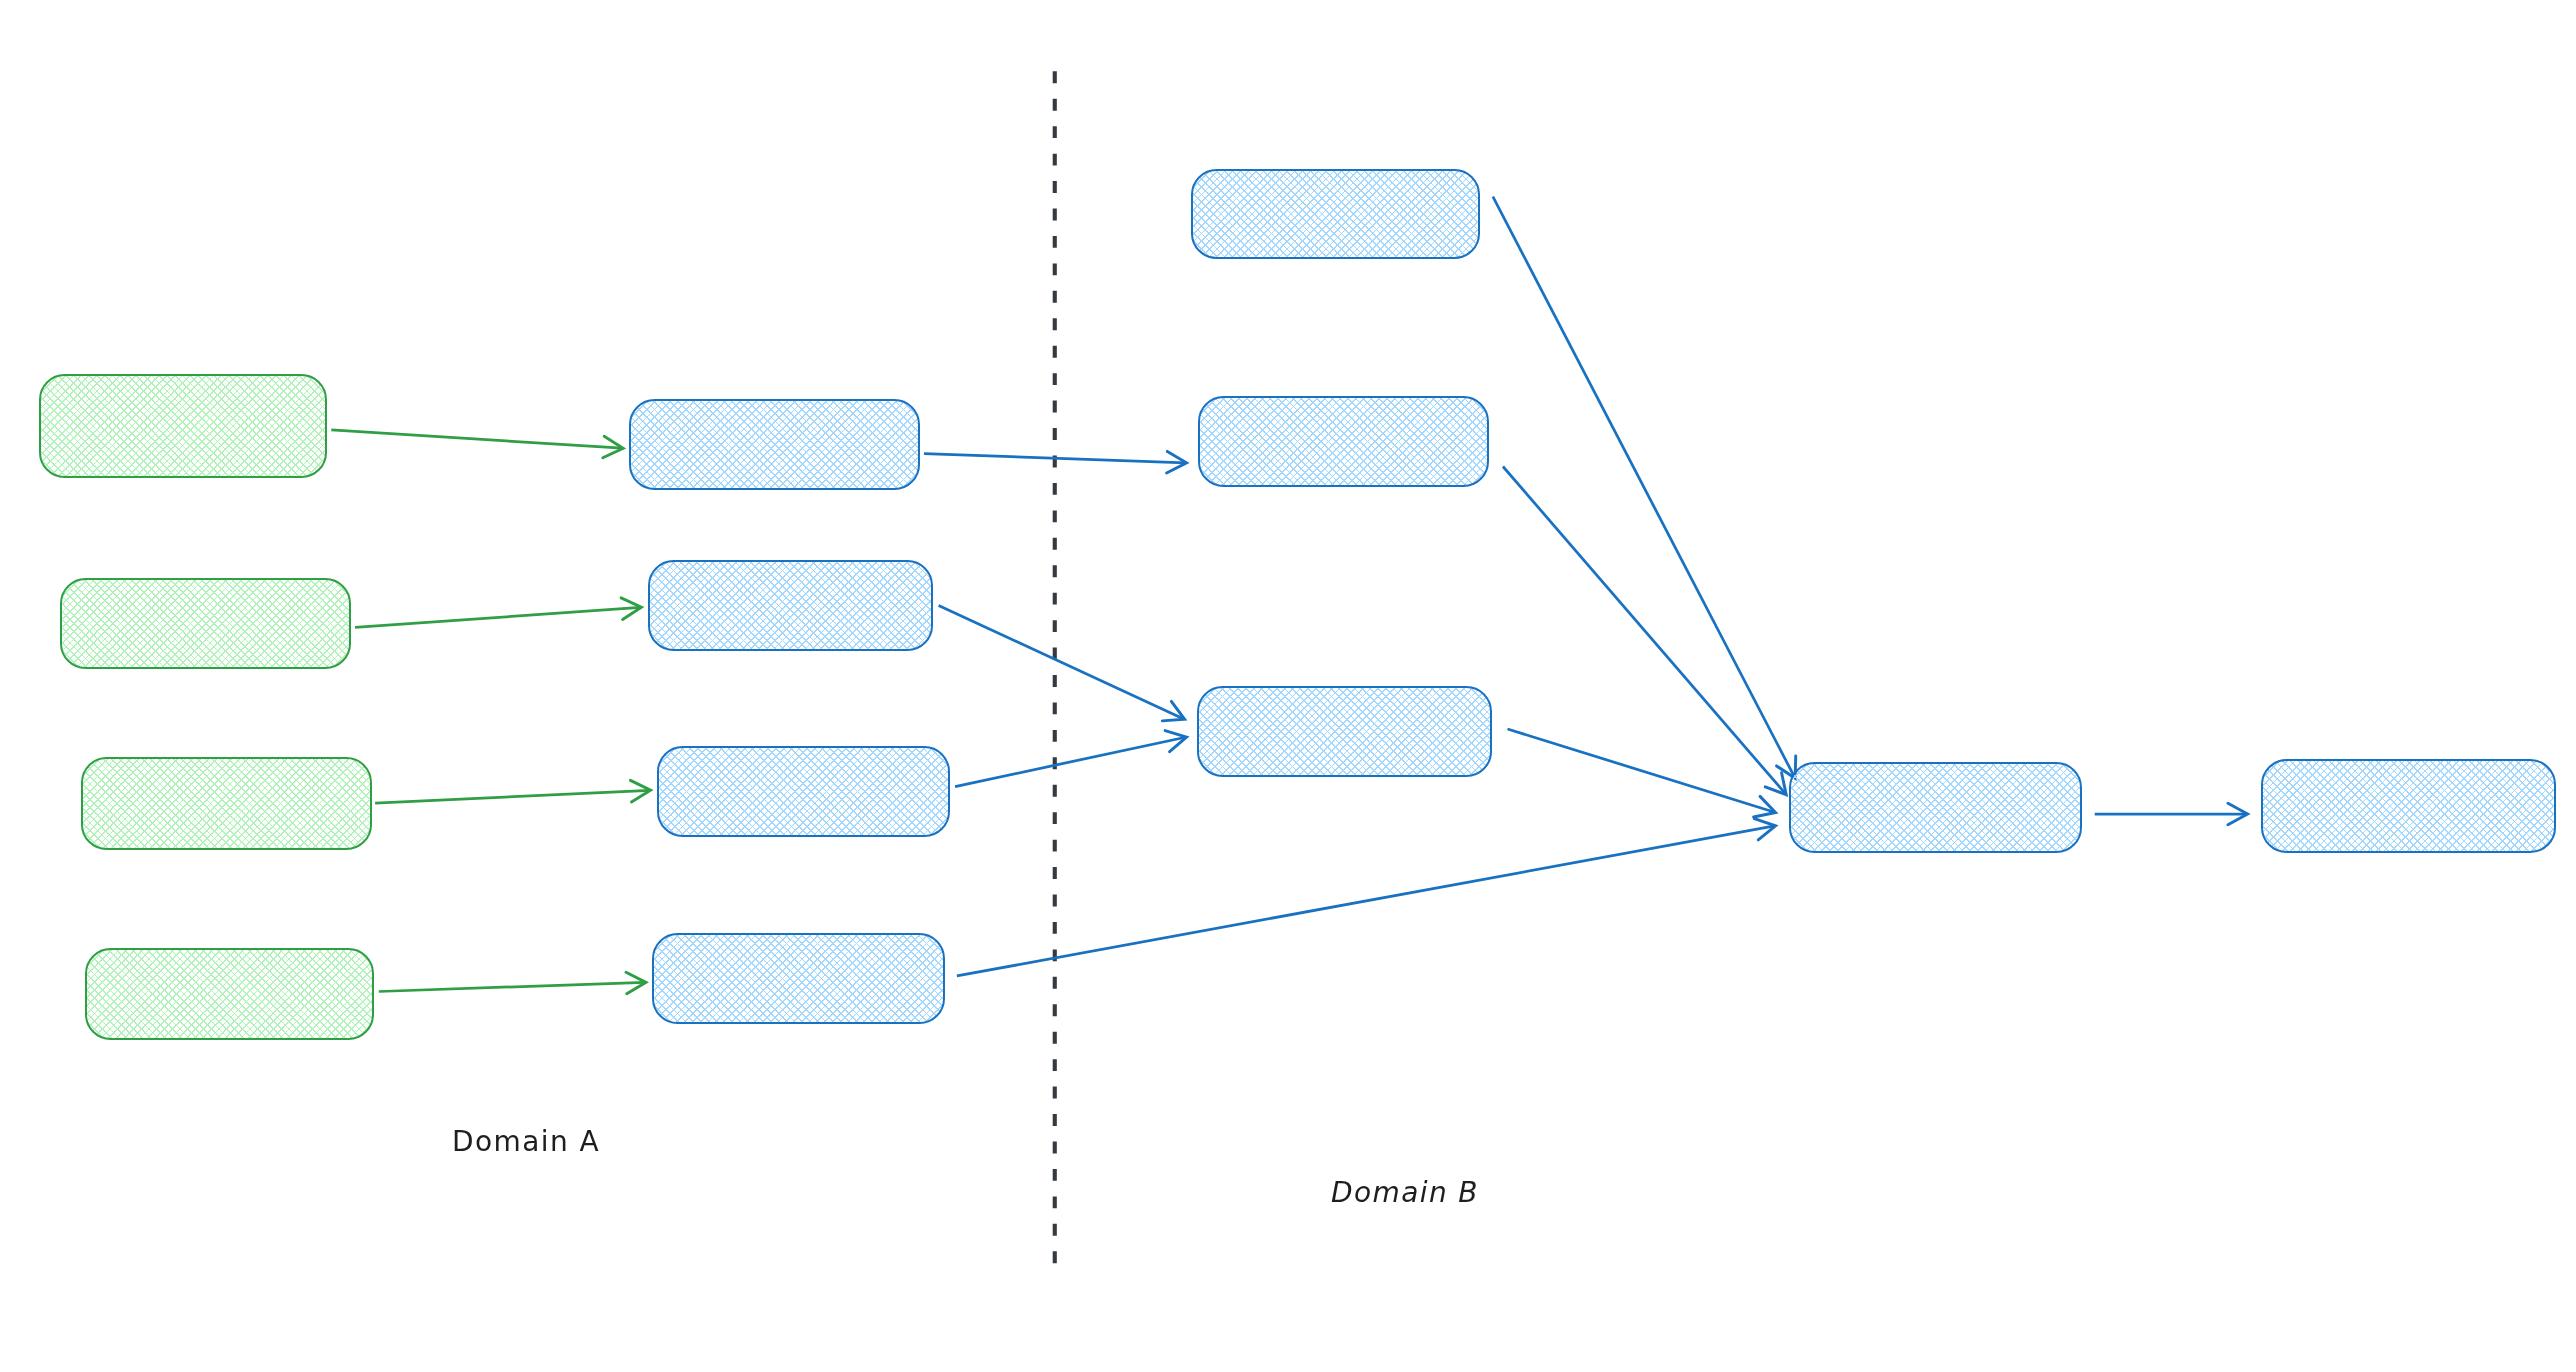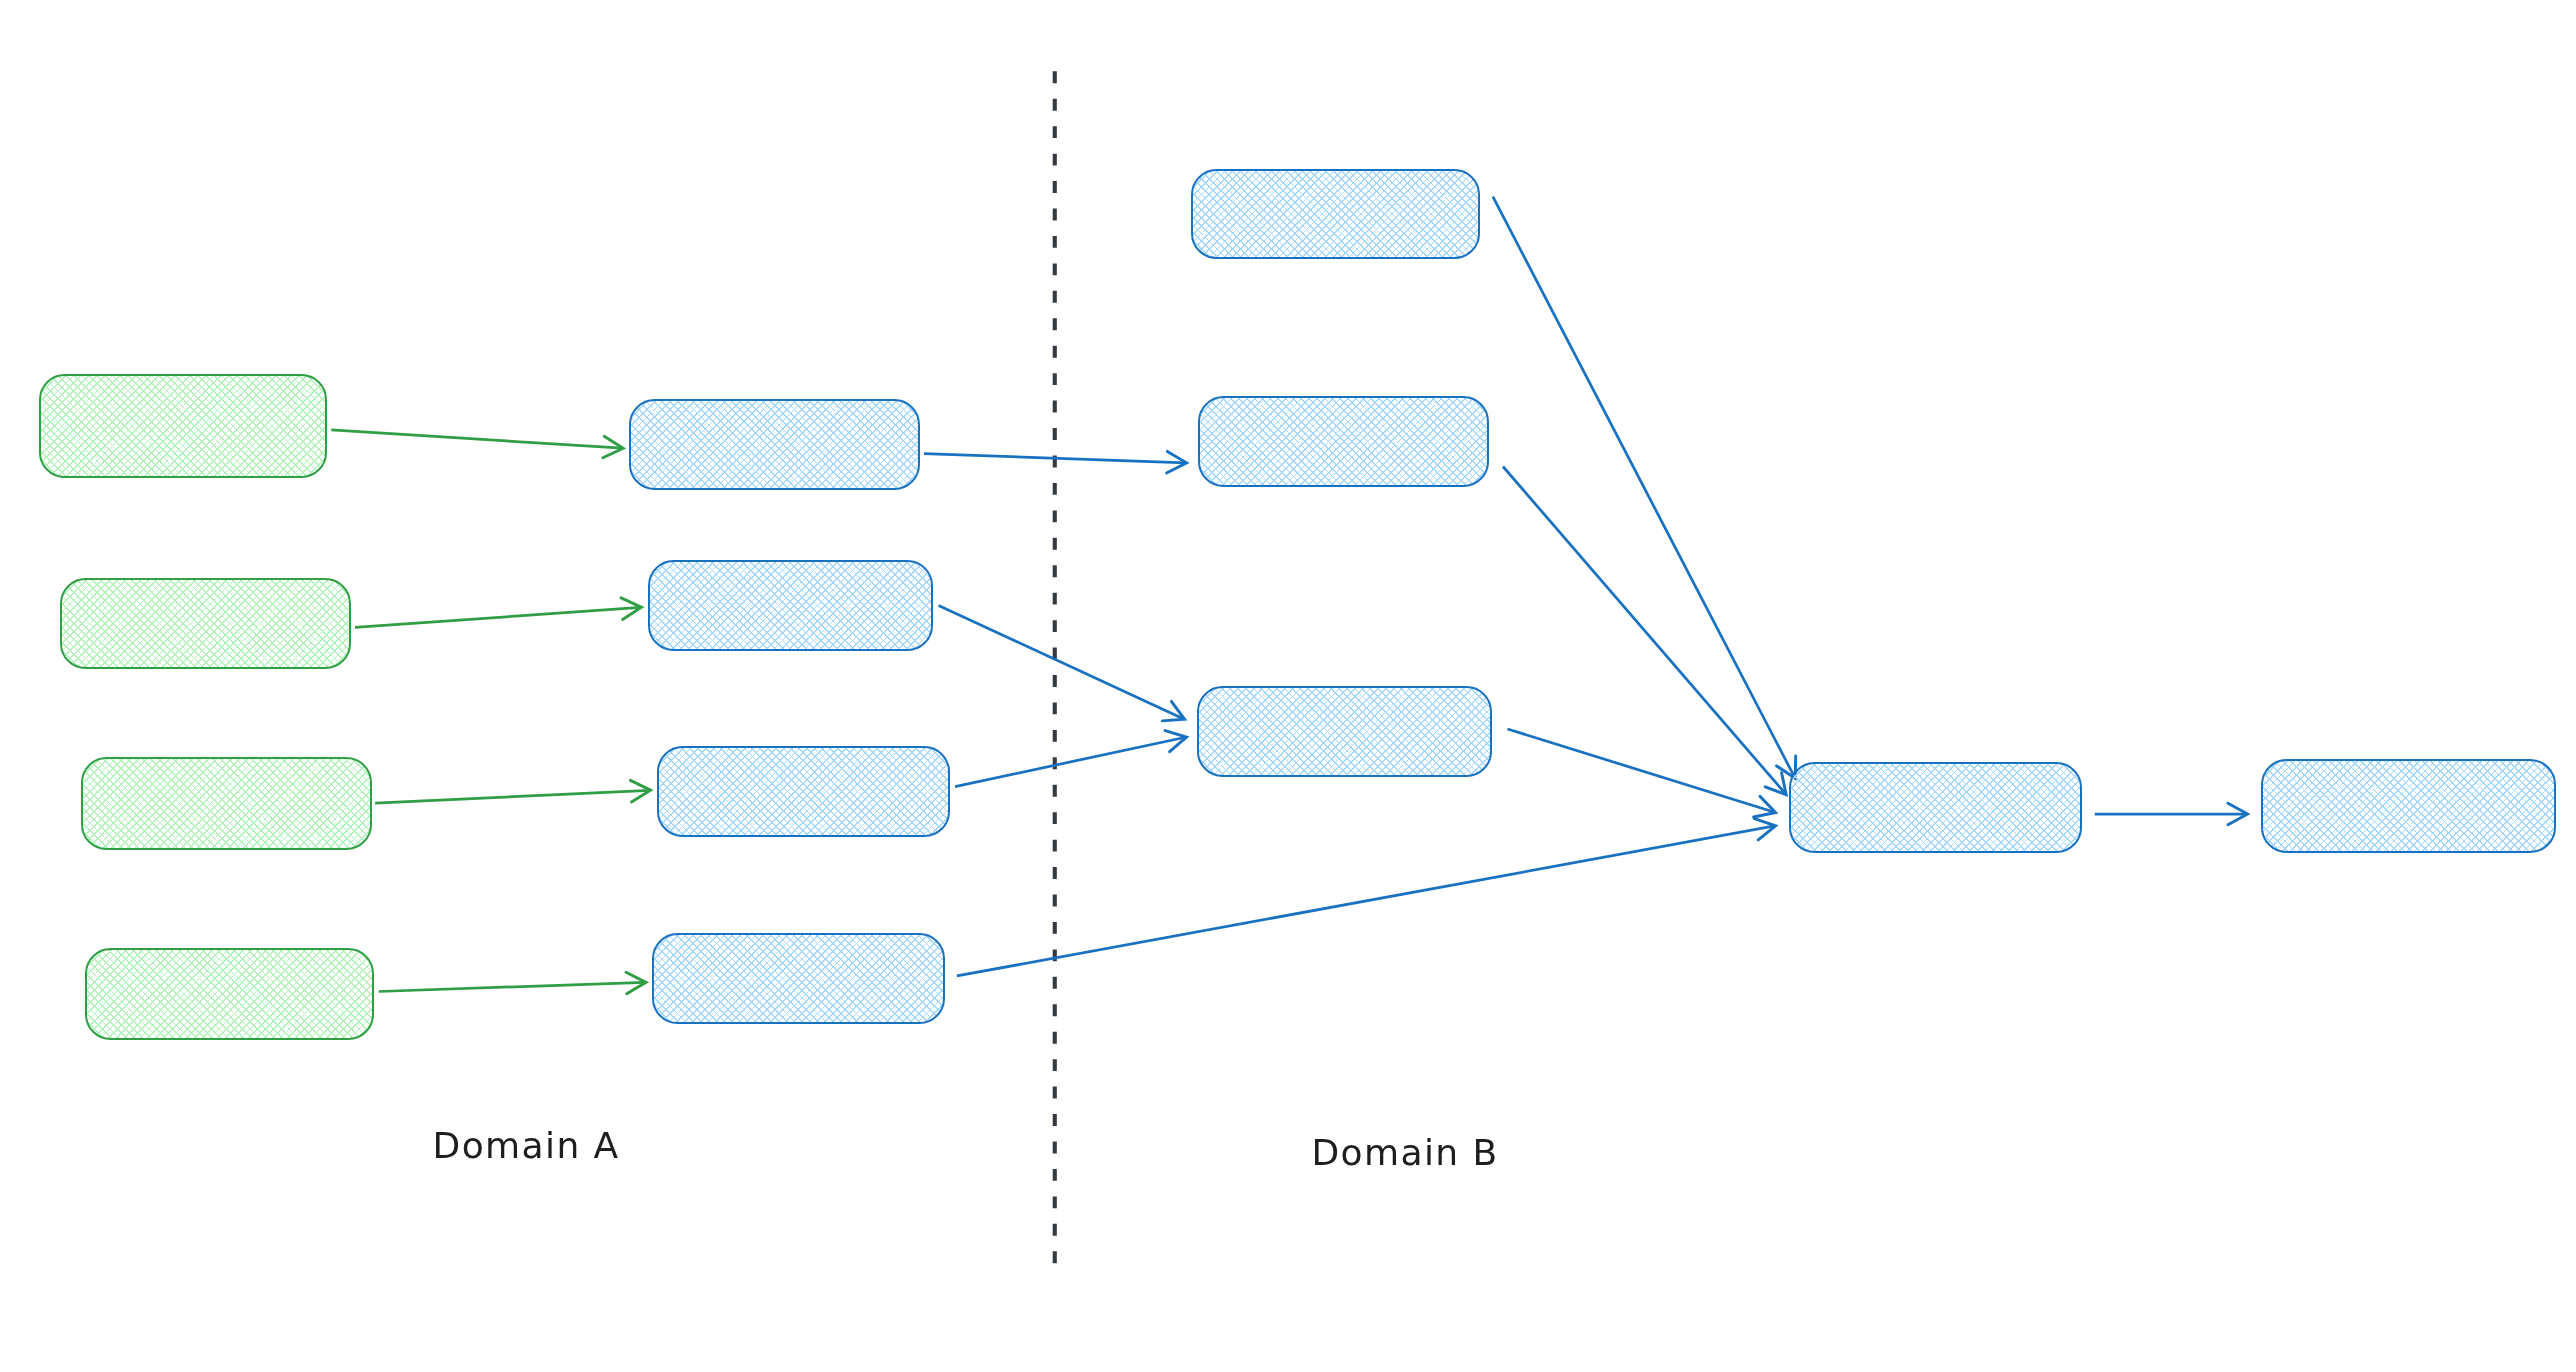--- a/index.html
+++ b/index.html
@@ -24,21 +24,21 @@
   }
   .node.blue {
     border: 2.7px solid var(--blue-stroke, #1971c2);
     background:
       repeating-linear-gradient(45deg,  var(--blue-hatch, #a5d8ff) 0px, var(--blue-hatch, #a5d8ff) 1.3px, transparent 1.3px, transparent 5.5px),
       repeating-linear-gradient(135deg, var(--blue-hatch, #a5d8ff) 0px, var(--blue-hatch, #a5d8ff) 1.3px, transparent 1.3px, transparent 5.5px);
   }
   .domain-label {
     position: absolute;
     transform: translateX(-50%);
-    font-size: 36px;
+    font-size: 28px;
     letter-spacing: 1.4px;
     color: var(--label-text, #1e1e1e);
     white-space: nowrap;
   }
   .edge { fill: none; }
   .edge.green { stroke: var(--green-stroke, #2f9e44); stroke-width: 3; }
   .edge.blue  { stroke: var(--blue-stroke, #1971c2);  stroke-width: 3; }
   .divider-line { stroke: var(--divider, #343a40); stroke-width: 4.5; }
 </style>
 </head>
@@ -84,16 +84,16 @@
   <div class="node blue" style="left:657px; top:746px;  width:293px; height:91px;"></div>
   <div class="node blue" style="left:652px; top:933px; width:293px; height:91px;"></div>
 
   <div class="node blue" style="left:1191px; top:169px; width:289px; height:90px;"></div>
   <div class="node blue" style="left:1198px; top:396px; width:291px; height:91px;"></div>
   <div class="node blue" style="left:1197px; top:686px; width:295px; height:91px;"></div>
   <div class="node blue" style="left:1789px; top:762px; width:293px; height:91px;"></div>
   <div class="node blue" style="left:2261px; top:759px; width:295px; height:94px;"></div>
 
   <div class="domain-label" style="left:526px; top:1125px;">Domain A</div>
-  <div class="domain-label" style="left:1405px; top:1132px;">Domain B</div>
+  <div class="domain-label" style="left:1405px; top:1176px;font-style:italic;">Domain B</div>
 
 </div>
 
 
 </body></html>

